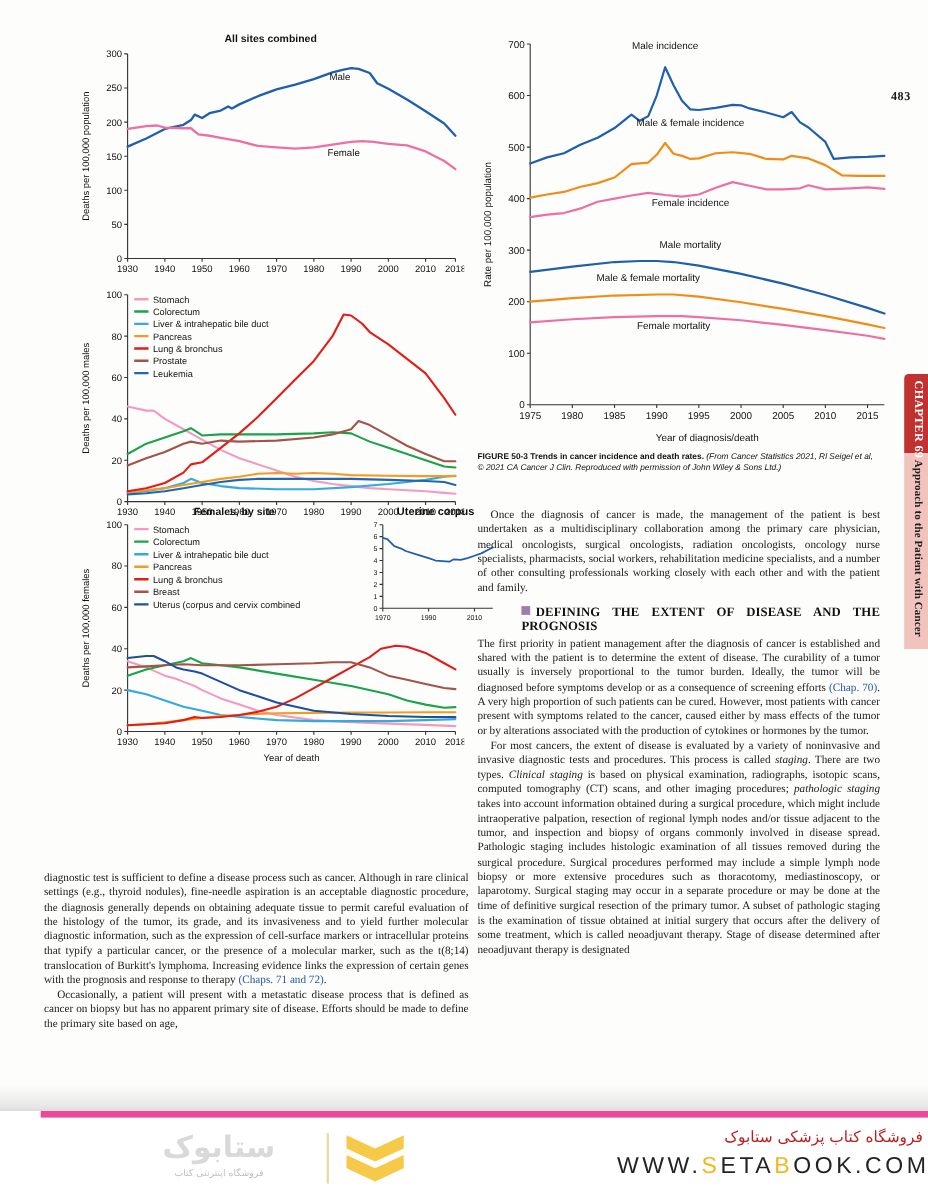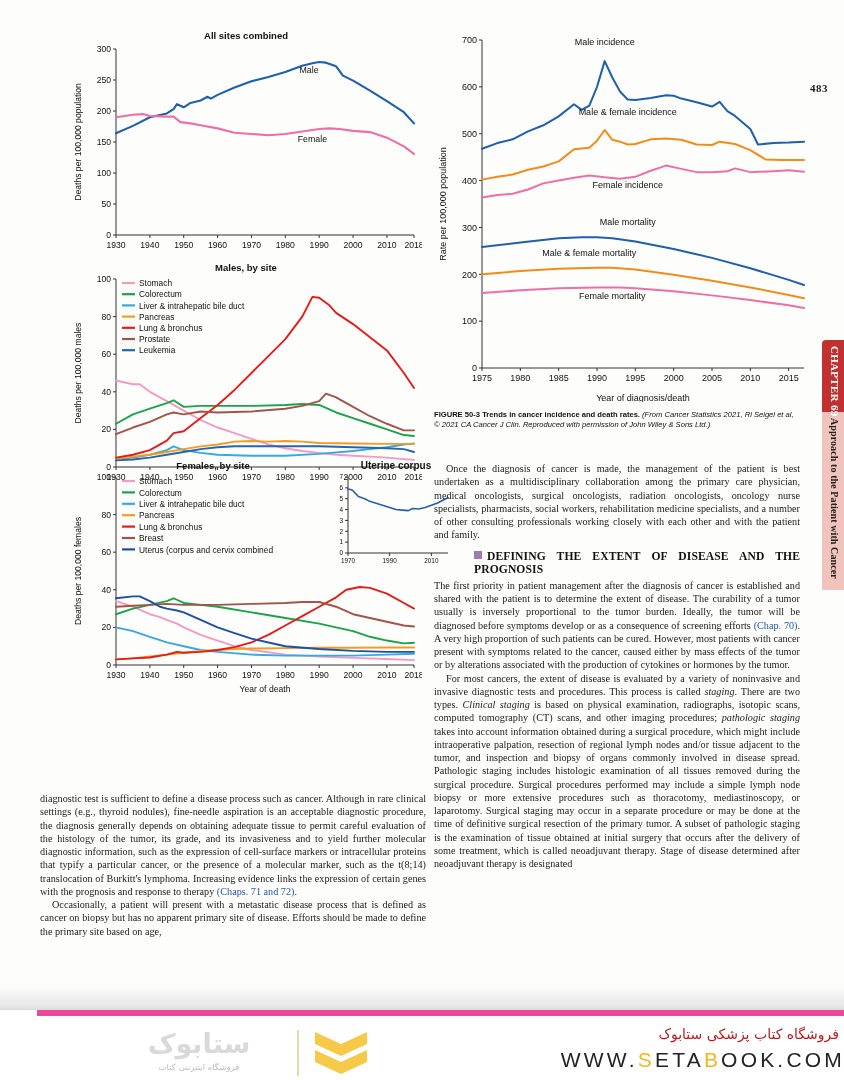--- a/index.html
+++ b/index.html
@@ -184,21 +184,20 @@
           <text x="344" y="206.6" text-anchor="middle" font-family="&quot;Liberation Sans&quot;, sans-serif" font-size="8.6" fill="#111">2018</text>
           <polyline points="46.00,92.32 62.93,84.88 79.86,76.20 96.80,72.48 103.57,68.14 106.95,63.18 113.73,66.28 120.50,61.94 130.66,59.46 137.43,55.74 140.82,57.60 147.59,53.88 164.52,46.44 181.45,40.24 198.39,35.90 215.32,30.94 232.25,24.74 242.41,22.26 249.18,21.02 255.95,21.64 266.11,25.36 272.89,34.66 283.05,39.62 299.98,49.54 316.91,60.08 333.84,71.24 344.00,82.40" fill="none" stroke="#1f5fab" stroke-width="2.1" stroke-linejoin="round" stroke-linecap="round"></polyline>
           <polyline points="46.00,76.20 62.93,73.72 73.09,73.10 79.86,74.96 96.80,75.58 103.57,75.58 110.34,81.16 120.50,82.40 130.66,84.26 147.59,87.36 164.52,91.70 181.45,92.94 198.39,94.18 215.32,92.94 232.25,90.46 249.18,87.98 259.34,87.36 269.50,87.98 283.05,89.84 299.98,91.08 316.91,96.66 333.84,105.34 344.00,112.78" fill="none" stroke="#ee6fa1" stroke-width="2.1" stroke-linejoin="round" stroke-linecap="round"></polyline>
           <text x="11" y="101" text-anchor="middle" font-family="&quot;Liberation Sans&quot;, sans-serif" font-size="8.6" fill="#111" transform="rotate(-90 11 101)">Deaths per 100,000 population</text>
           <text x="239.02272727272728" y="31.560000000000002" text-anchor="middle" font-family="&quot;Liberation Sans&quot;, sans-serif" font-size="8.8" fill="#111">Male</text>
           <text x="242.4090909090909" y="101" text-anchor="middle" font-family="&quot;Liberation Sans&quot;, sans-serif" font-size="8.8" fill="#111">Female</text>
         </svg>
     </div>
 
     <div class="figure" style="left:52px; top:262px; width:352px; height:228px;">
-      <div class="chart-title">Males, by site</div>
       <svg class="chart-svg" id="svg-chart1" width="352" height="212" viewBox="0 0 352 212">
           <line x1="46" y1="6" x2="46" y2="194" stroke="#333" stroke-width="1"></line>
           <line x1="46" y1="194" x2="344" y2="194" stroke="#333" stroke-width="1"></line>
           <line x1="43" y1="194" x2="46" y2="194" stroke="#333" stroke-width="1"></line>
           <text x="41" y="197.096" text-anchor="end" font-family="&quot;Liberation Sans&quot;, sans-serif" font-size="8.6" fill="#111">0</text>
           <line x1="43" y1="156.4" x2="46" y2="156.4" stroke="#333" stroke-width="1"></line>
           <text x="41" y="159.496" text-anchor="end" font-family="&quot;Liberation Sans&quot;, sans-serif" font-size="8.6" fill="#111">20</text>
           <line x1="43" y1="118.8" x2="46" y2="118.8" stroke="#333" stroke-width="1"></line>
           <text x="41" y="121.896" text-anchor="end" font-family="&quot;Liberation Sans&quot;, sans-serif" font-size="8.6" fill="#111">40</text>
           <line x1="43" y1="81.2" x2="46" y2="81.2" stroke="#333" stroke-width="1"></line>

